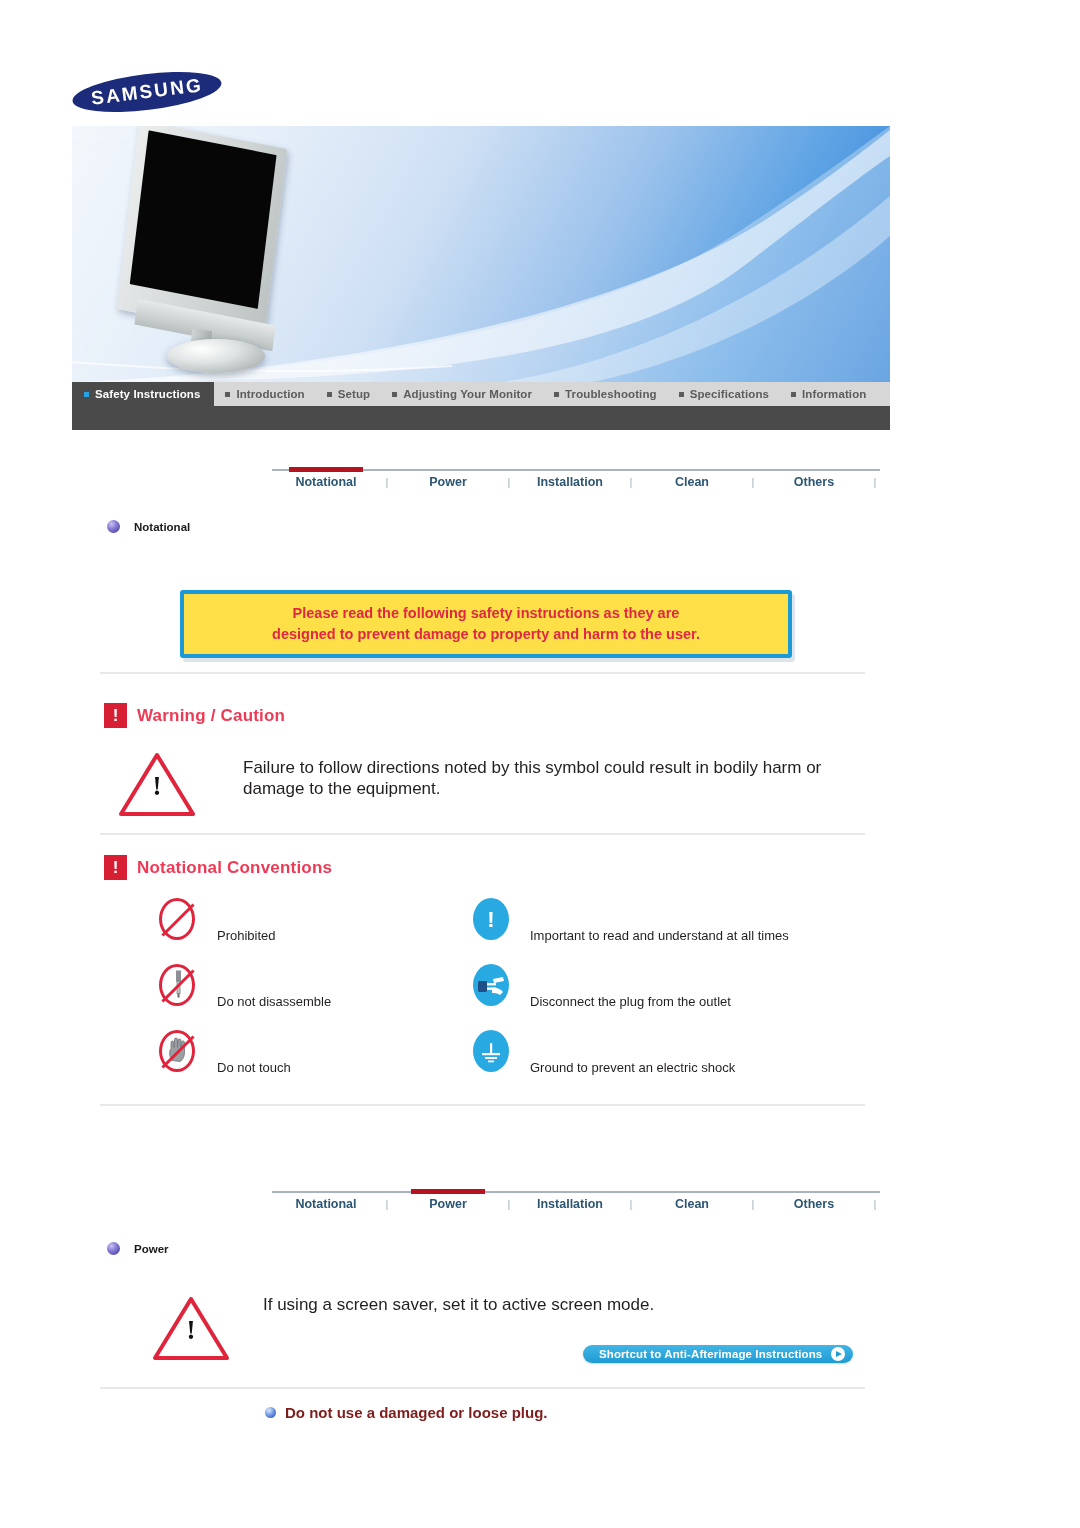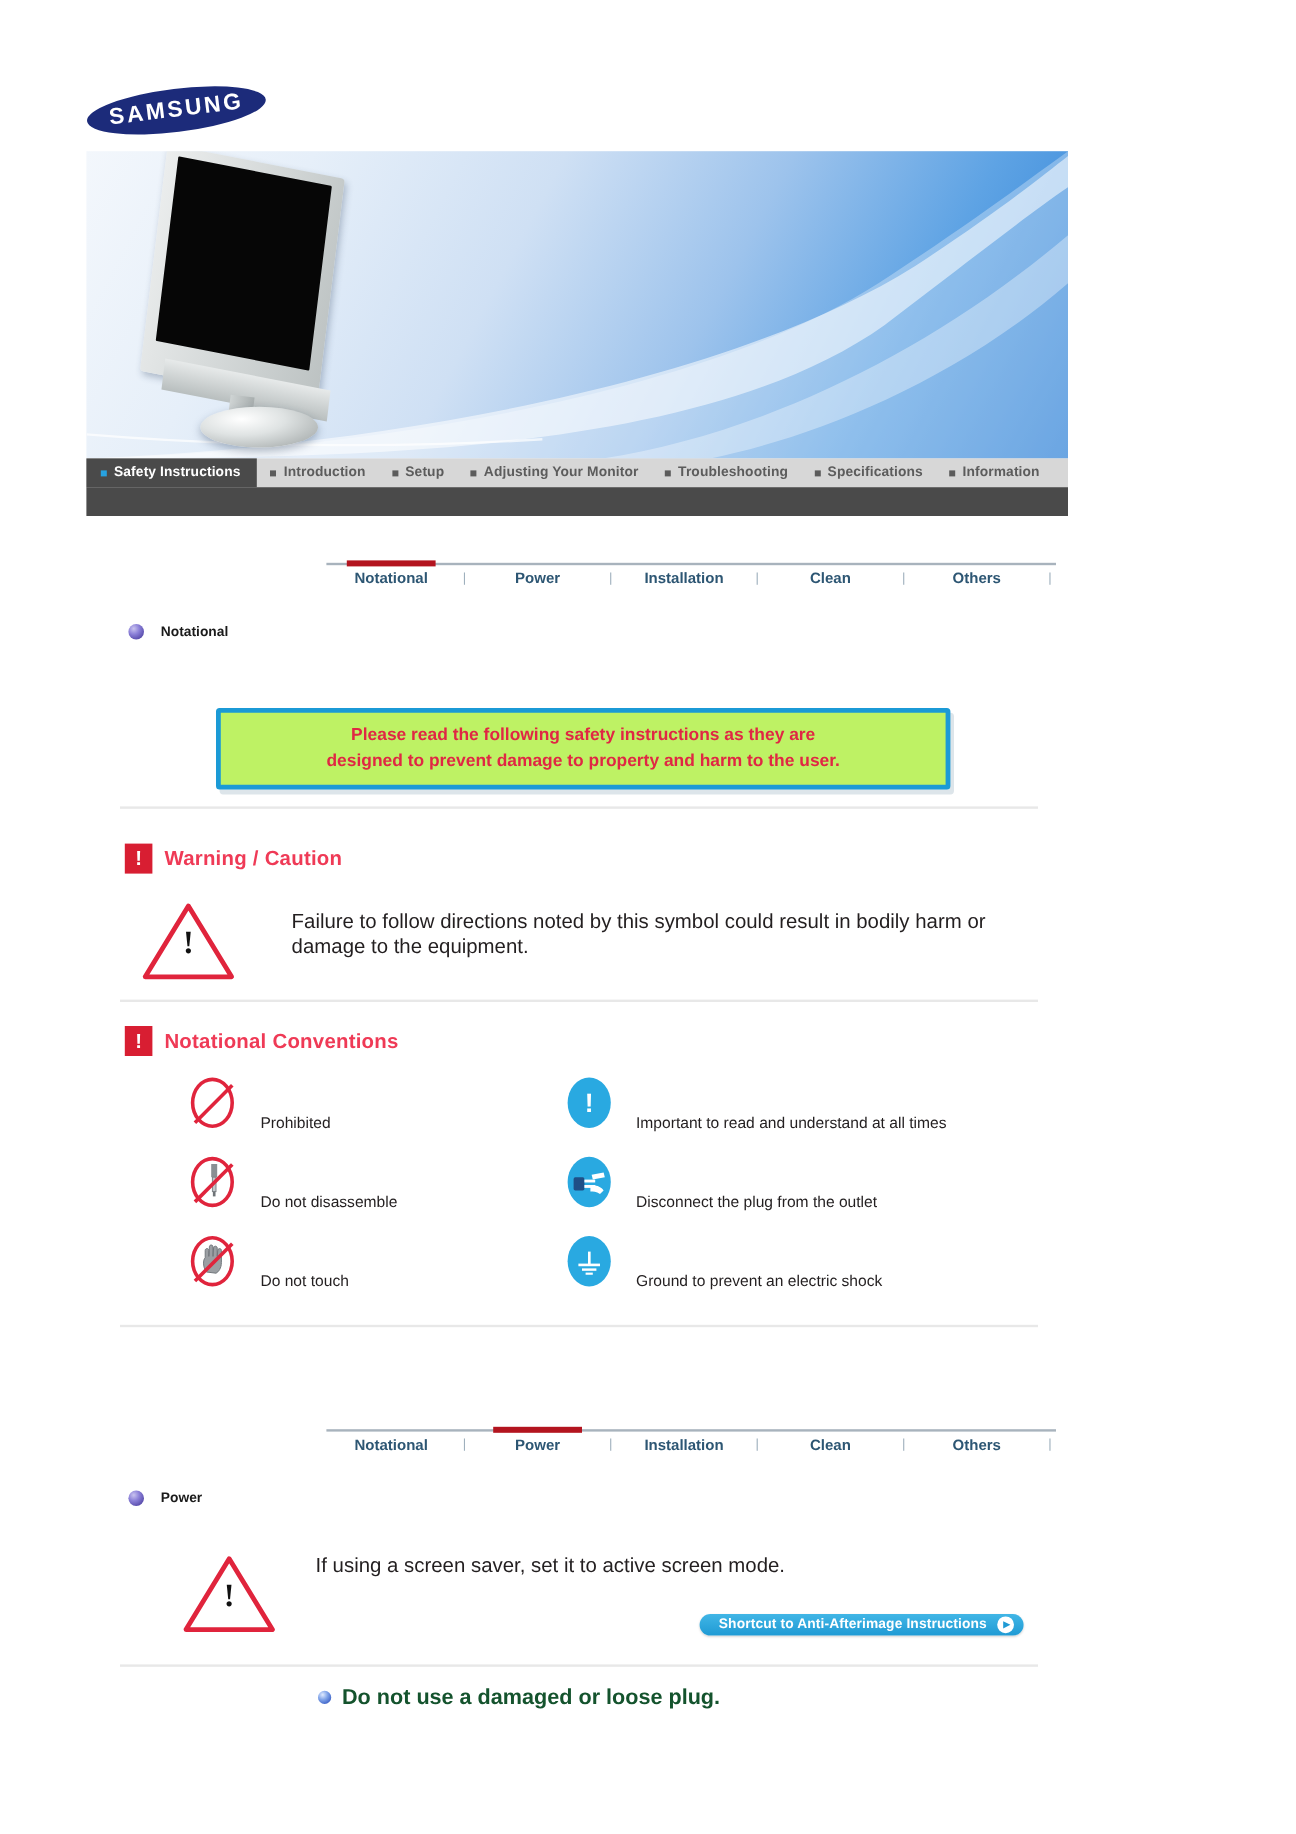--- a/index.html
+++ b/index.html
@@ -212,21 +212,21 @@
 
   
   .callout {
     position: absolute;
     left: 180px;
     top: 590px;
     width: 604px;
     height: 60px;
     border: 4px solid #1b9ad6;
     border-radius: 3px;
-    background: #bef264;
+    background: #fde047;
     box-shadow: 3px 4px 0 rgba(120,150,170,.25);
     display: flex;
     align-items: center;
     justify-content: center;
   }
   .callout-text {
     text-align: center;
     color: #e02744;
     font-size: 14.5px;
     font-weight: bold;
@@ -382,23 +382,23 @@
     border-left: 6px solid #1f9ad4;
     border-top: 3.5px solid transparent;
     border-bottom: 3.5px solid transparent;
   }
 
   
   .bottomhead {
     position: absolute;
     display: flex;
     align-items: center;
-    font-size: 18px;
-    font-weight: bold;
-    color: #14532d;
+    font-size: 15px;
+    font-weight: bold;
+    color: #7f1d1d;
   }
   .bullet-blue {
     width: 11px; height: 11px;
     border-radius: 50%;
     background: radial-gradient(circle at 35% 30%, #dfeaff 0%, #7fa3e8 40%, #3e63c8 78%, #2d4aa3 100%);
     margin-right: 9px;
     display: inline-block;
   }
 </style>
 </head>

